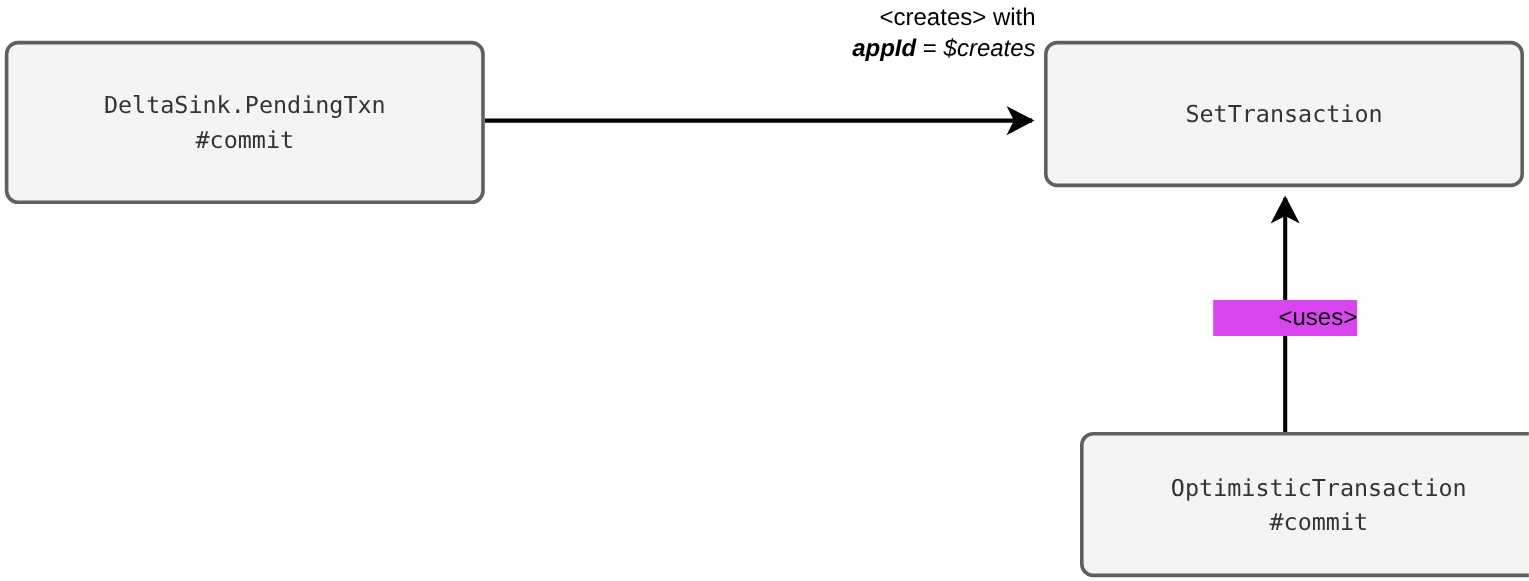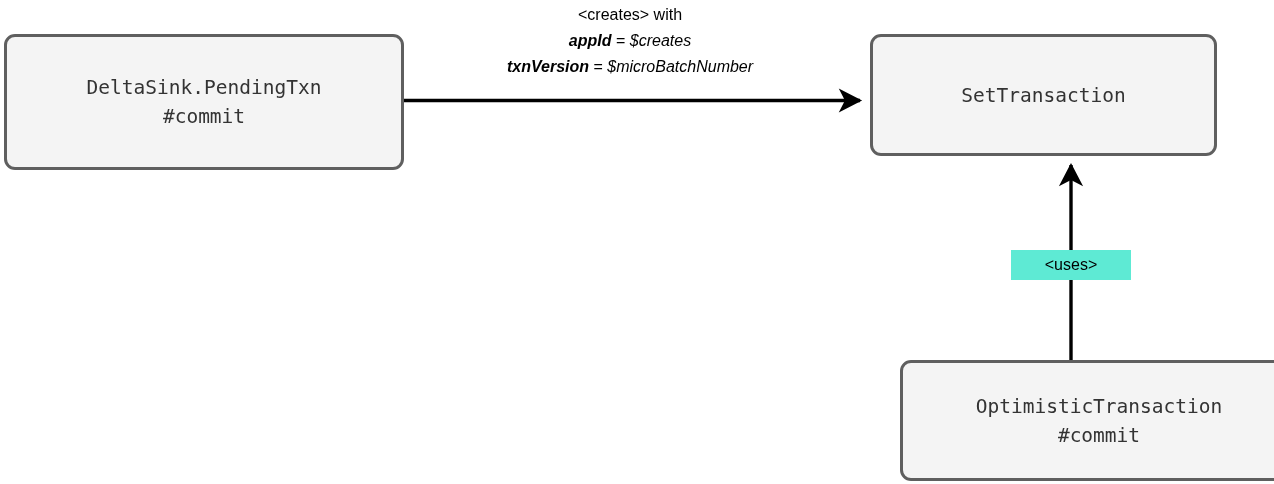--- a/index.html
+++ b/index.html
@@ -39,54 +39,54 @@
   }
   #node-pending-txn {
     left: 4px;
     top: 34px;
     width: 400px;
     height: 136px;
   }
   #node-set-transaction {
     left: 870px;
     top: 34px;
-    width: 347px;
+    width: 400px;
     height: 122px;
   }
   #node-optimistic-transaction {
     left: 872px;
     top: 360px;
     width: 398px;
     height: 121px;
     margin-left: 28px;
   }
   .edge-label {
     position: absolute;
-    text-align: center;
+    text-align: right;
     color: #000000;
-    font-size: 16px;
+    font-size: 20px;
     line-height: 26px;
     white-space: nowrap;
   }
   #edge-label-creates {
     left: 397px;
     top: 2px;
     width: 466px;
   }
   #edge-label-creates .lbl-line {
     display: block;
   }
   .b  { font-weight: bold; font-style: italic; }
   .i  { font-style: italic; }
   .bi { font-weight: bold; font-style: italic; }
   #edge-label-uses {
     left: 1011px;
     top: 250px;
     width: 120px;
-    background: #5eead4;
+    background: #d946ef;
     padding: 2px 0;
   }
 </style>
 </head>
 <body>
 
 <svg id="diagram-canvas" viewBox="0 0 1274 484" xmlns="http://www.w3.org/2000/svg">
   <defs>
     <marker id="barb-arrow" viewBox="0 0 12 12" refX="10.5" refY="6" markerWidth="7.5" markerHeight="7.5" orient="auto-start-reverse" markerUnits="strokeWidth">
       <path d="M 0.5 0.3 L 11.5 6 L 0.5 11.7 L 3.4 6 Z" fill="#000000"></path>
@@ -110,18 +110,15 @@
 <div class="node" id="node-optimistic-transaction">
   <span>OptimisticTransaction
 #commit</span>
 </div>
 
 <div class="edge-label" id="edge-label-creates">
   <span class="lbl-line">&lt;creates&gt; with</span>
   <span class="lbl-line">
     <span class="b">appId</span><span> = </span><span class="i">$creates</span>
   </span>
-  <span class="lbl-line">
-    <span class="bi">txnVersion</span><span> = </span><span class="i">$microBatchNumber</span>
-  </span>
 </div>
 
 <div class="edge-label" id="edge-label-uses">&lt;uses&gt;</div>
 
 </body></html>

